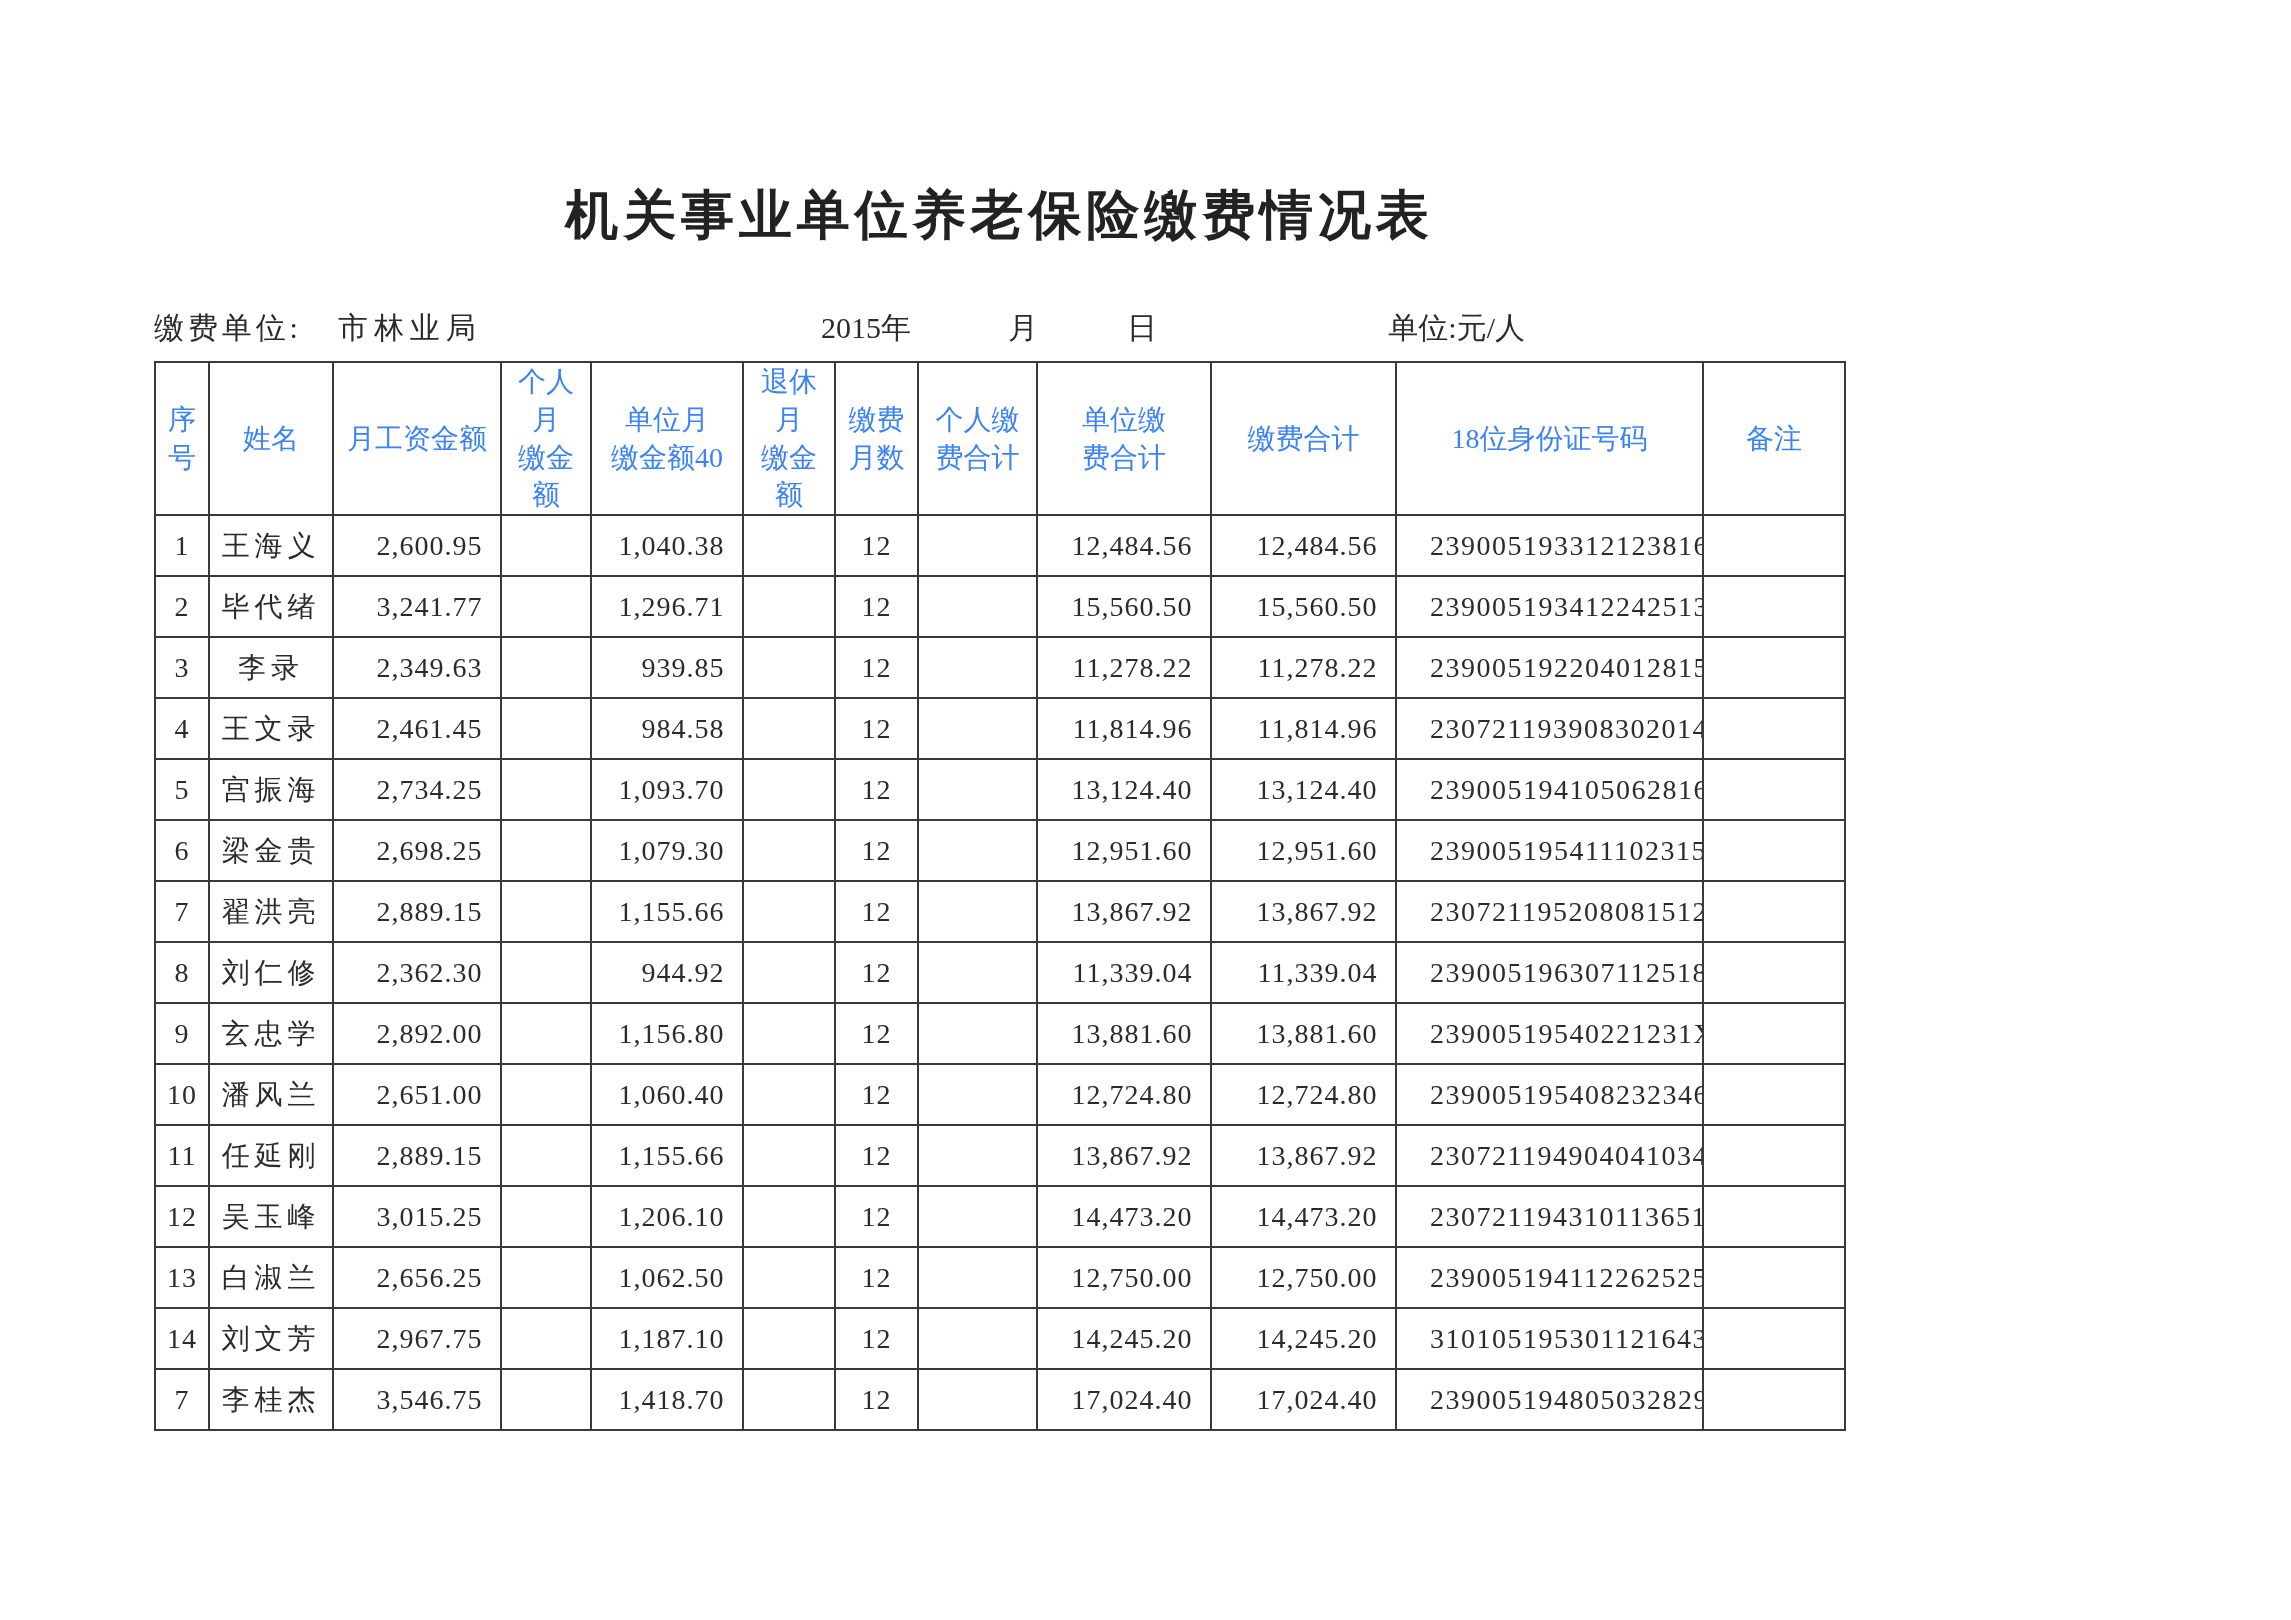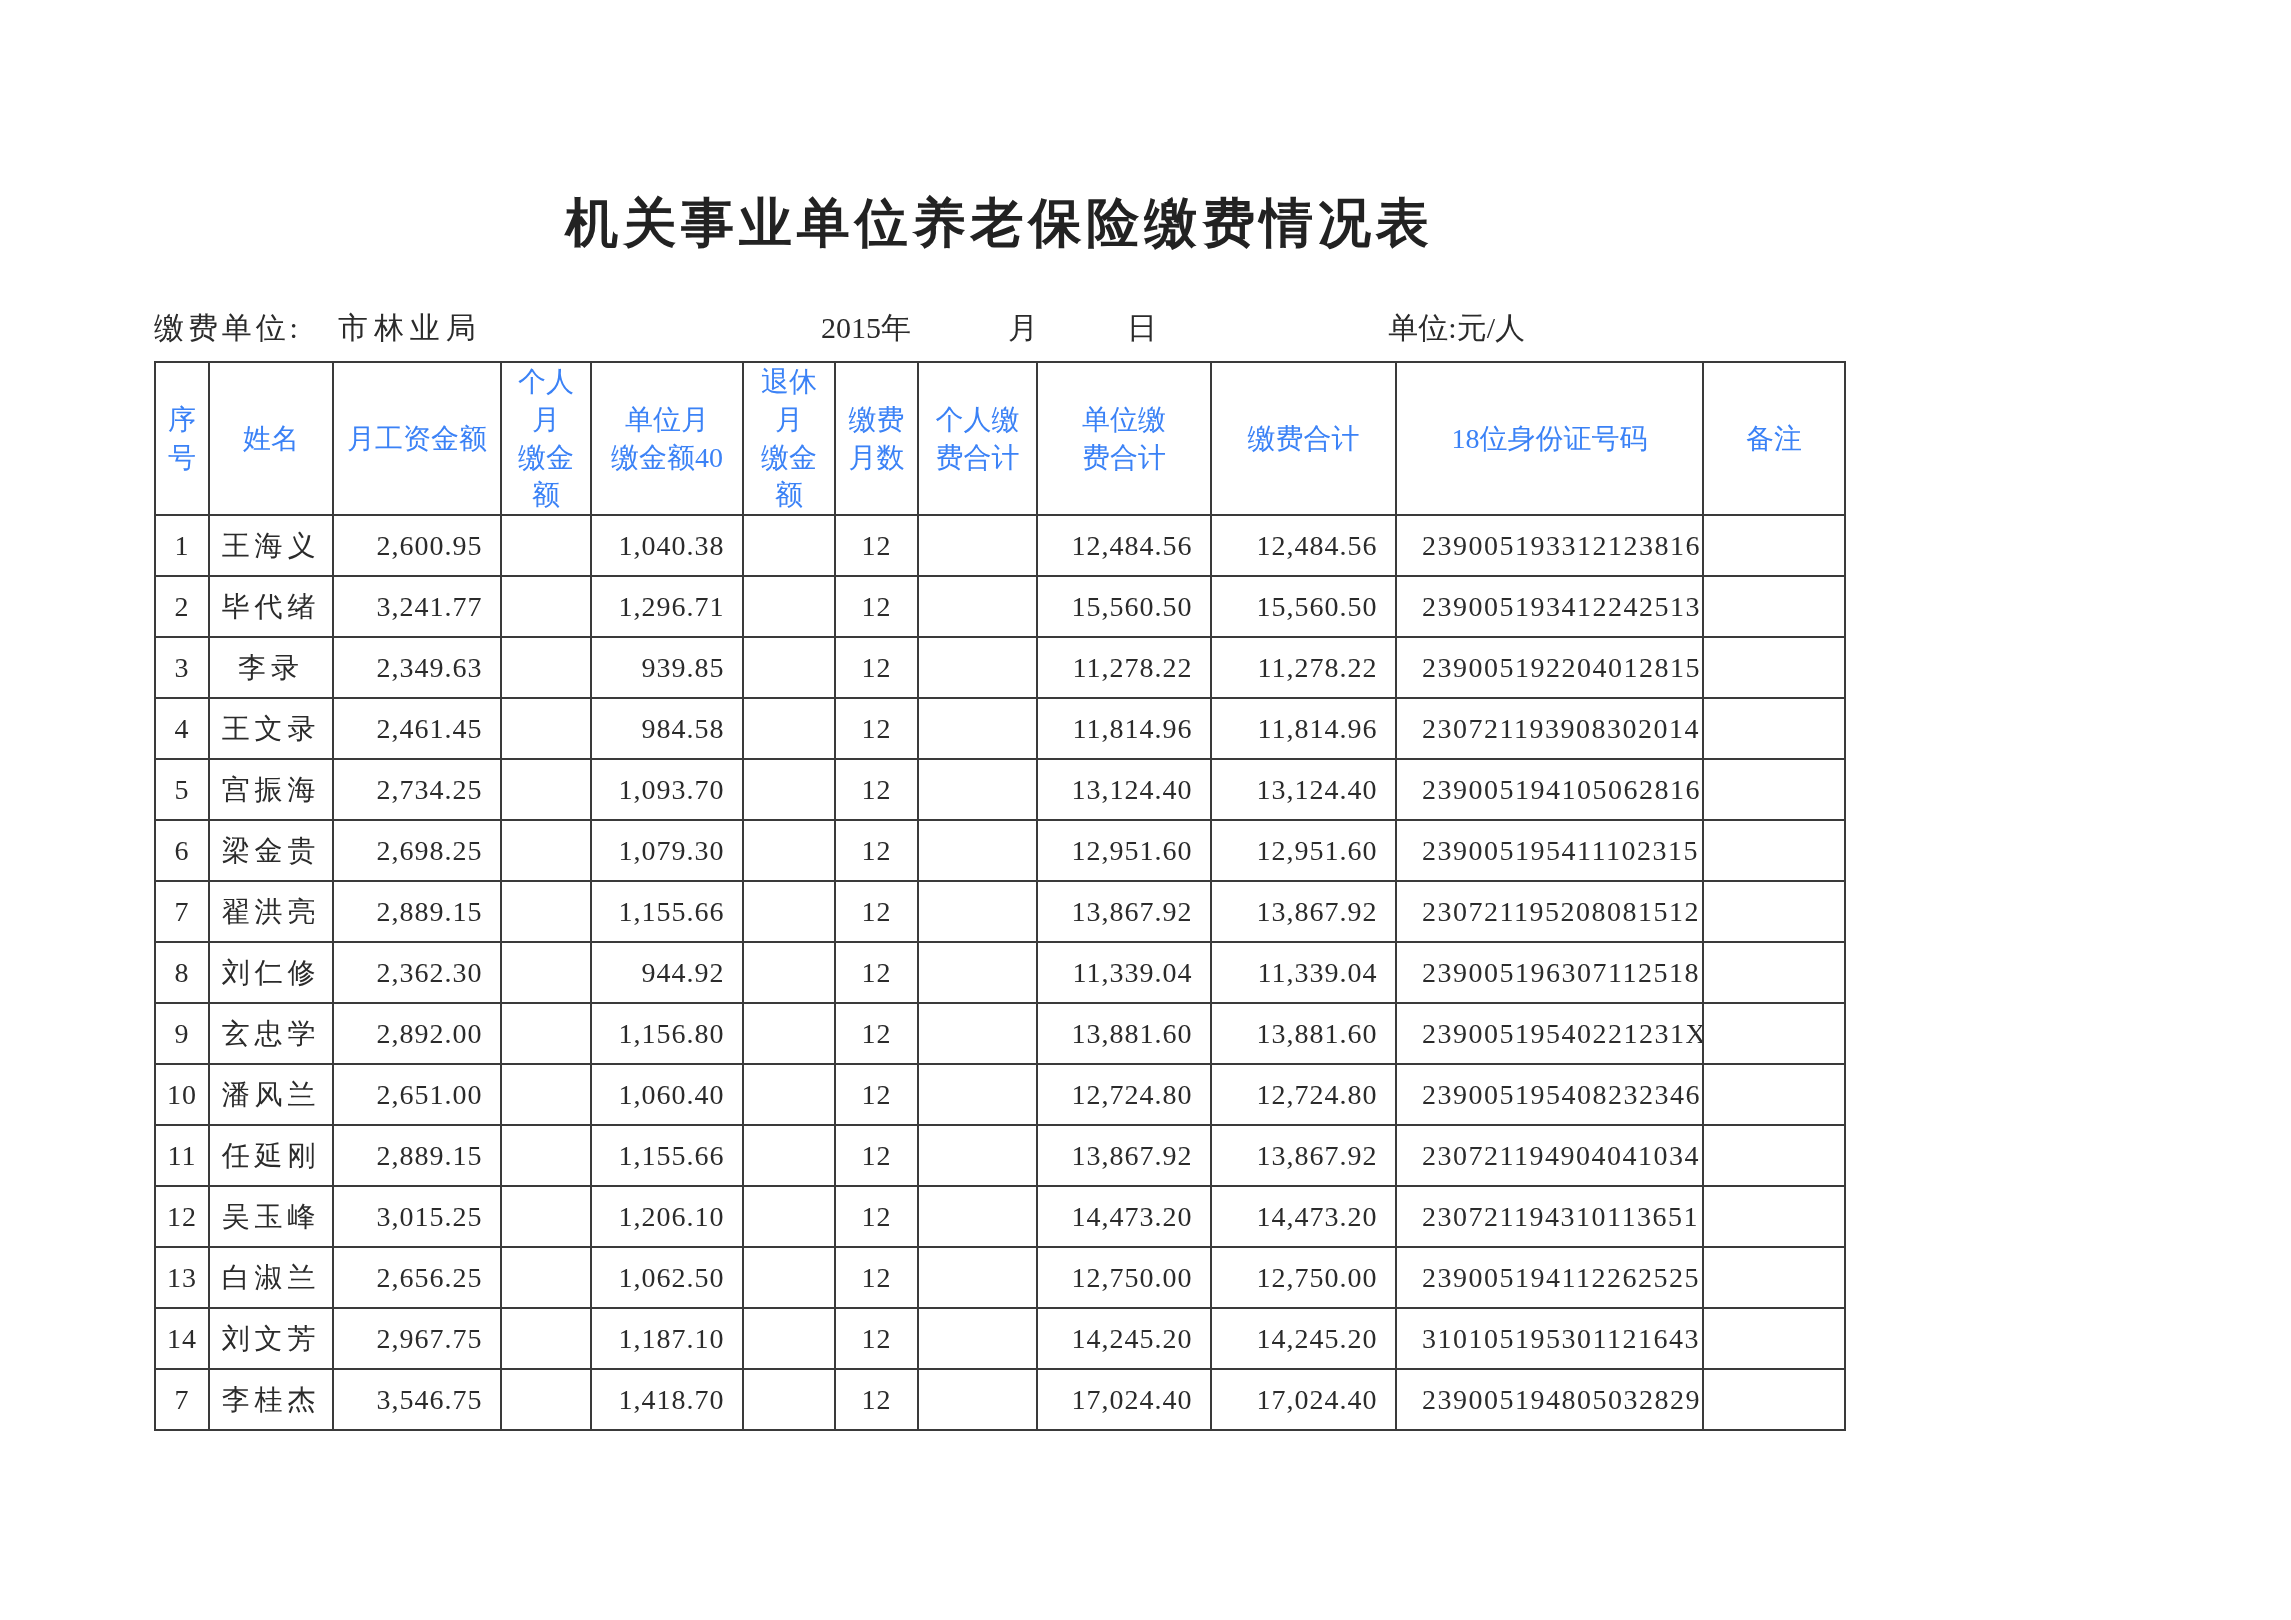--- a/index.html
+++ b/index.html
@@ -10,21 +10,21 @@
   body {
     width: 2292px;
     height: 1620px;
     position: relative;
     font-family: "Liberation Serif", "DejaVu Serif", serif;
     color: #2b2b2b;
     overflow: hidden;
   }
   .doc-title {
     position: absolute;
-    top: 188px;
+    top: 180px;
     left: 154px;
     width: 1691px;
     text-align: center;
     font-size: 53px;
     font-weight: 600;
     letter-spacing: 4.9px;
     color: #222;
   }
   .meta-row {
     position: absolute;
@@ -93,21 +93,21 @@
   
   table.pension tbody td:nth-child(3),
   table.pension tbody td:nth-child(5),
   table.pension tbody td:nth-child(9),
   table.pension tbody td:nth-child(10) {
     text-align: right;
     padding-right: 17.6px;
   }
   table.pension tbody td:nth-child(11) {
     text-align: left;
-    padding-left: 25px;
+    padding-left: 33px;
     letter-spacing: 1.5px;
   }
   table.pension tbody td:nth-child(2) { letter-spacing: 4.9px; margin-left: 32px; }
 </style>
 </head>
 <body>
 
 <div class="doc-title">机关事业单位养老保险缴费情况表</div>
 
 <div class="meta-row">

